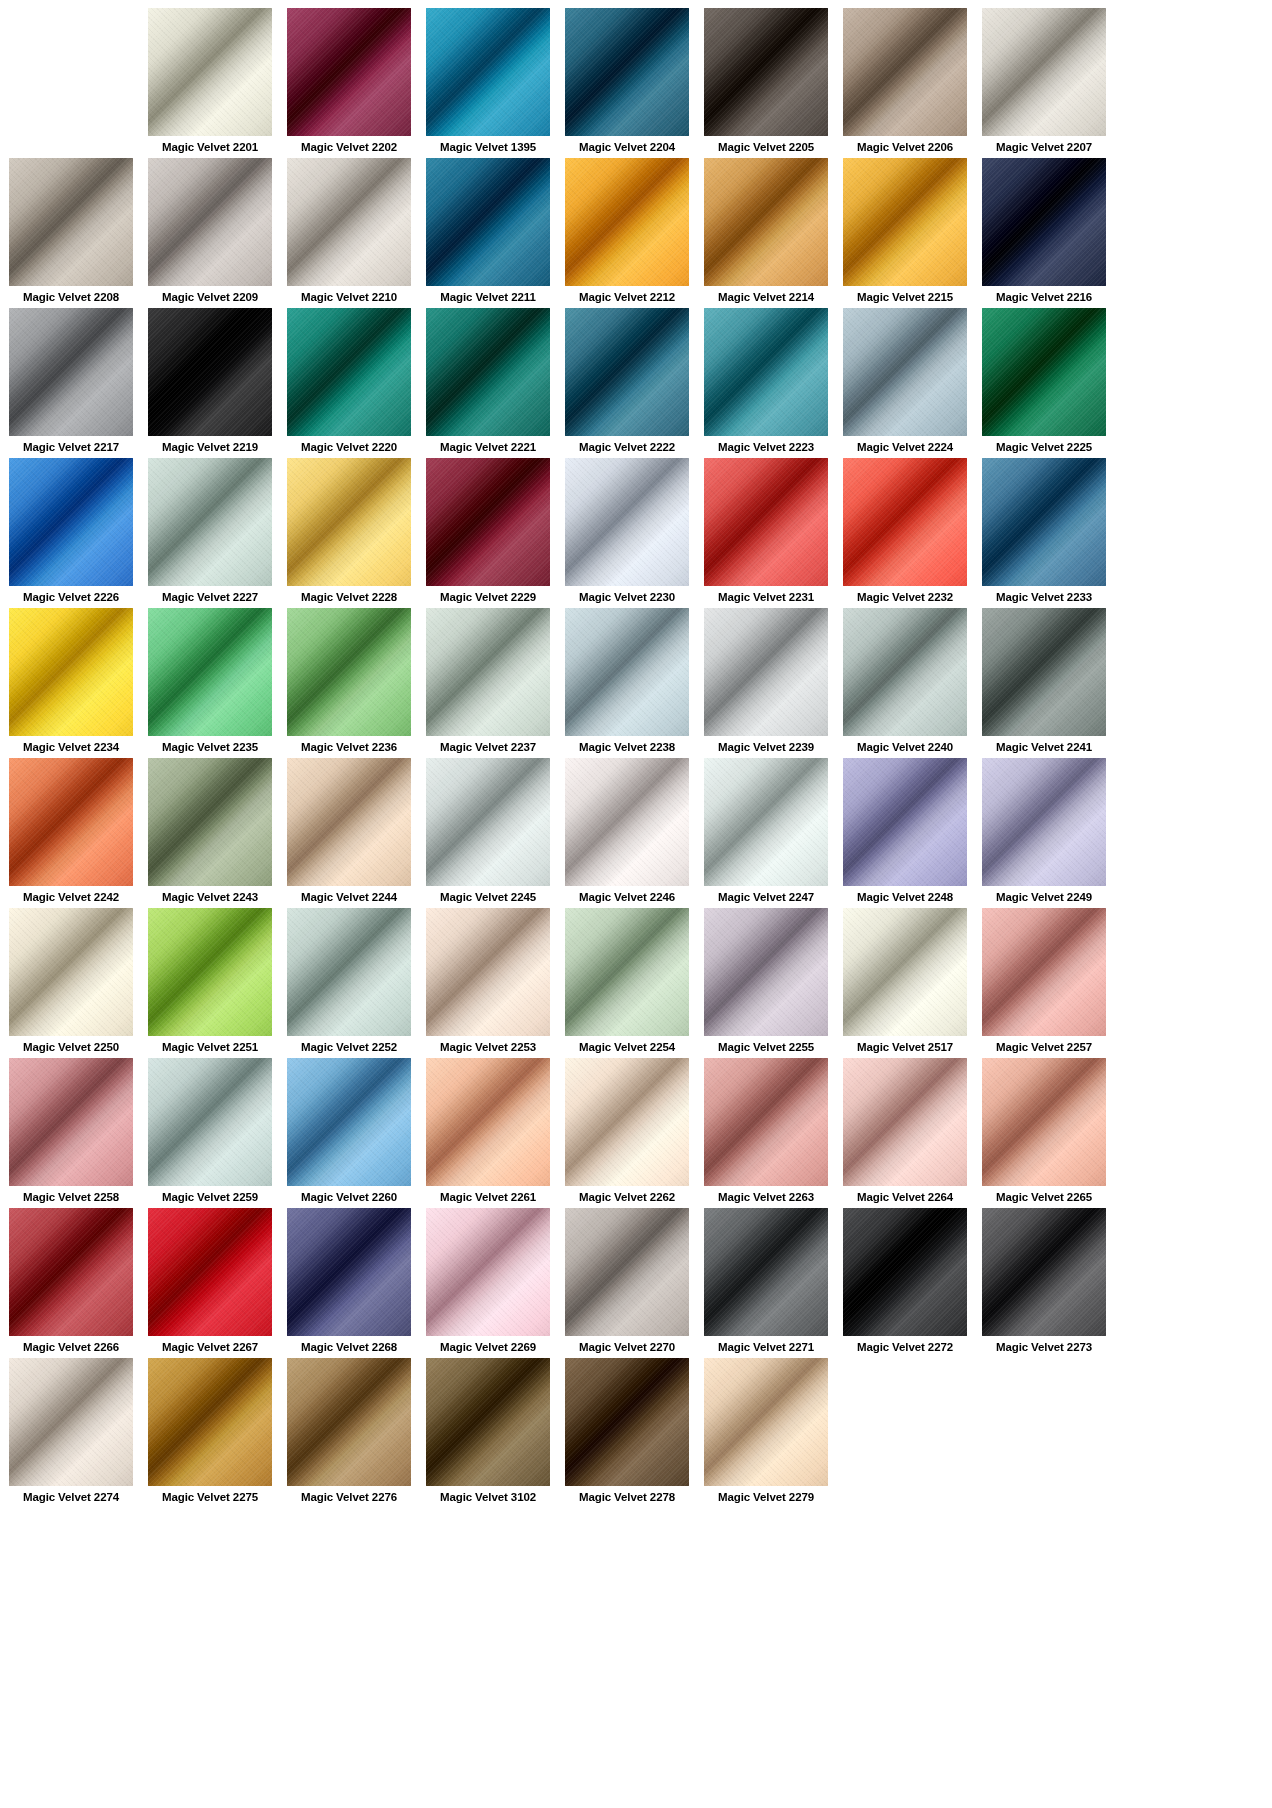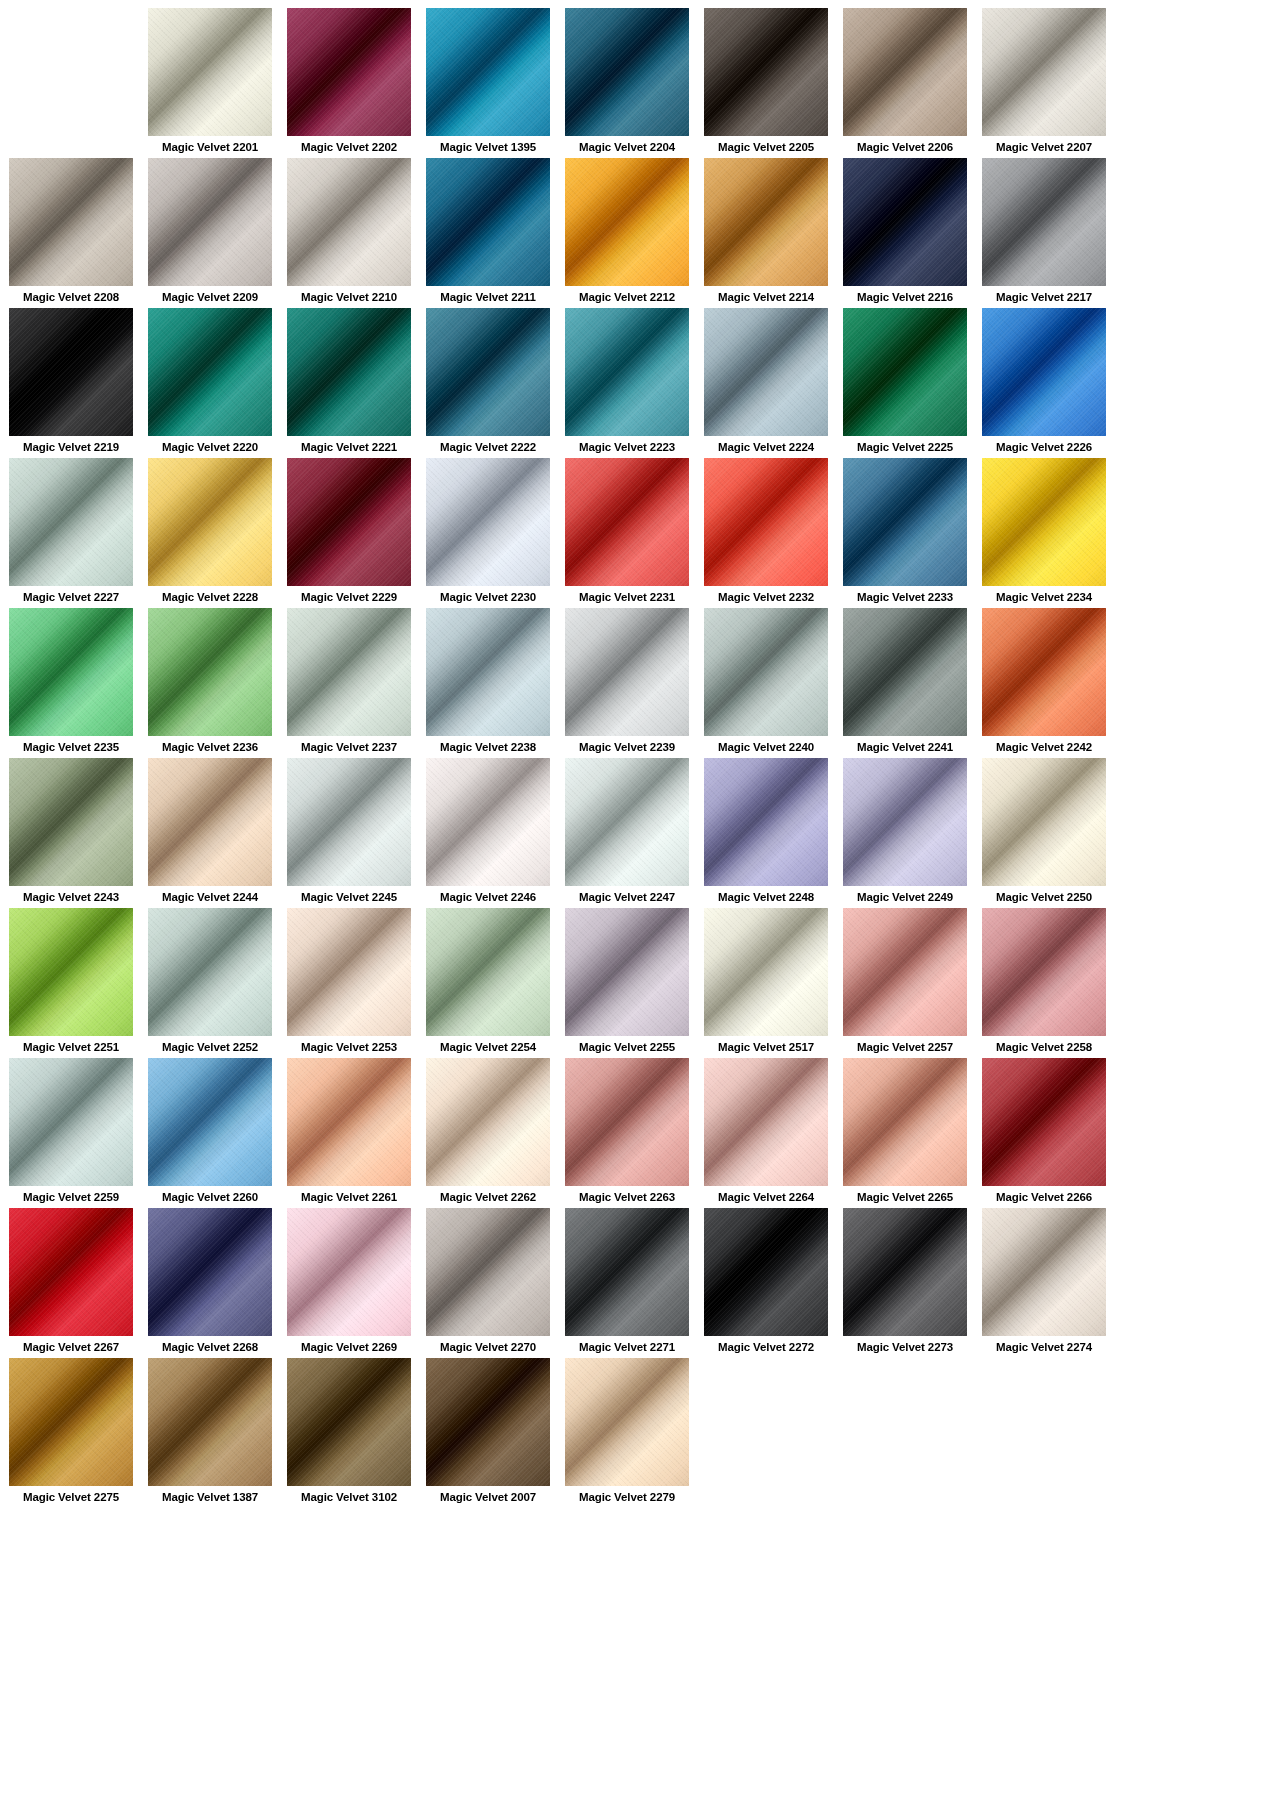--- a/index.html
+++ b/index.html
@@ -195,20 +195,29 @@
         <div class="swatch">
           <div class="base" style="background: rgb(203, 146, 73);"></div>
           <div class="fold" style="background: linear-gradient(135deg, rgb(213, 156, 83) 0%, rgb(229, 172, 99) 18%, rgb(207, 150, 77) 33%, rgb(157, 100, 27) 43%, rgb(141, 84, 11) 47%, rgb(183, 126, 53) 53%, rgb(233, 176, 103) 62%, rgb(217, 160, 87) 74%, rgb(189, 132, 59) 88%, rgb(173, 116, 43) 100%);"></div>
           <div class="sheen" style="background: linear-gradient(135deg, rgba(255, 255, 255, 0.16) 0%, rgba(255, 255, 255, 0.02) 28%, rgba(0, 0, 0, 0.18) 46%, rgba(255, 255, 255, 0.2) 60%, rgba(255, 255, 255, 0) 80%, rgba(0, 0, 0, 0.1) 100%);"></div>
           <div class="grain"></div>
         </div>
         <div class="caption">Magic Velvet 2214</div>
       </div>
       <div class="cell">
         <div class="swatch">
+          <div class="base" style="background: rgb(228, 167, 51);"></div>
+          <div class="fold" style="background: linear-gradient(135deg, rgb(238, 177, 61) 0%, rgb(254, 193, 77) 18%, rgb(232, 171, 55) 33%, rgb(182, 121, 5) 43%, rgb(166, 105, 0) 47%, rgb(208, 147, 31) 53%, rgb(255, 197, 81) 62%, rgb(242, 181, 65) 74%, rgb(214, 153, 37) 88%, rgb(198, 137, 21) 100%);"></div>
+          <div class="sheen" style="background: linear-gradient(135deg, rgba(255, 255, 255, 0.16) 0%, rgba(255, 255, 255, 0.02) 28%, rgba(0, 0, 0, 0.18) 46%, rgba(255, 255, 255, 0.2) 60%, rgba(255, 255, 255, 0) 80%, rgba(0, 0, 0, 0.1) 100%);"></div>
+          <div class="grain"></div>
+        </div>
+        <div class="caption">Magic Velvet 2215</div>
+      </div>
+      <div class="cell">
+        <div class="swatch">
           <div class="base" style="background: rgb(29, 38, 66);"></div>
           <div class="fold" style="background: linear-gradient(135deg, rgb(39, 48, 76) 0%, rgb(55, 64, 92) 18%, rgb(33, 42, 70) 33%, rgb(0, 0, 20) 43%, rgb(0, 0, 4) 47%, rgb(9, 18, 46) 53%, rgb(59, 68, 96) 62%, rgb(43, 52, 80) 74%, rgb(15, 24, 52) 88%, rgb(0, 8, 36) 100%);"></div>
           <div class="sheen" style="background: linear-gradient(135deg, rgba(255, 255, 255, 0.16) 0%, rgba(255, 255, 255, 0.02) 28%, rgba(0, 0, 0, 0.18) 46%, rgba(255, 255, 255, 0.2) 60%, rgba(255, 255, 255, 0) 80%, rgba(0, 0, 0, 0.1) 100%);"></div>
           <div class="grain"></div>
         </div>
         <div class="caption">Magic Velvet 2216</div>
       </div>
       <div class="cell">
         <div class="swatch">
           <div class="base" style="background: rgb(142, 144, 147);"></div>
@@ -731,39 +740,39 @@
         </div>
         <div class="caption">Magic Velvet 2275</div>
       </div>
       <div class="cell">
         <div class="swatch">
           <div class="base" style="background: rgb(156, 123, 80);"></div>
           <div class="fold" style="background: linear-gradient(135deg, rgb(166, 133, 90) 0%, rgb(182, 149, 106) 18%, rgb(160, 127, 84) 33%, rgb(110, 77, 34) 43%, rgb(94, 61, 18) 47%, rgb(136, 103, 60) 53%, rgb(186, 153, 110) 62%, rgb(170, 137, 94) 74%, rgb(142, 109, 66) 88%, rgb(126, 93, 50) 100%);"></div>
           <div class="sheen" style="background: linear-gradient(135deg, rgba(255, 255, 255, 0.16) 0%, rgba(255, 255, 255, 0.02) 28%, rgba(0, 0, 0, 0.18) 46%, rgba(255, 255, 255, 0.2) 60%, rgba(255, 255, 255, 0) 80%, rgba(0, 0, 0, 0.1) 100%);"></div>
           <div class="grain"></div>
         </div>
-        <div class="caption">Magic Velvet 1387</div>
+        <div class="caption">Magic Velvet 2276</div>
       </div>
       <div class="cell">
         <div class="swatch">
           <div class="base" style="background: rgb(110, 90, 56);"></div>
           <div class="fold" style="background: linear-gradient(135deg, rgb(120, 100, 66) 0%, rgb(136, 116, 82) 18%, rgb(114, 94, 60) 33%, rgb(64, 44, 10) 43%, rgb(48, 28, 0) 47%, rgb(90, 70, 36) 53%, rgb(140, 120, 86) 62%, rgb(124, 104, 70) 74%, rgb(96, 76, 42) 88%, rgb(80, 60, 26) 100%);"></div>
           <div class="sheen" style="background: linear-gradient(135deg, rgba(255, 255, 255, 0.16) 0%, rgba(255, 255, 255, 0.02) 28%, rgba(0, 0, 0, 0.18) 46%, rgba(255, 255, 255, 0.2) 60%, rgba(255, 255, 255, 0) 80%, rgba(0, 0, 0, 0.1) 100%);"></div>
           <div class="grain"></div>
         </div>
         <div class="caption">Magic Velvet 3102</div>
       </div>
       <div class="cell">
         <div class="swatch">
           <div class="base" style="background: rgb(91, 69, 44);"></div>
           <div class="fold" style="background: linear-gradient(135deg, rgb(101, 79, 54) 0%, rgb(117, 95, 70) 18%, rgb(95, 73, 48) 33%, rgb(45, 23, 0) 43%, rgb(29, 7, 0) 47%, rgb(71, 49, 24) 53%, rgb(121, 99, 74) 62%, rgb(105, 83, 58) 74%, rgb(77, 55, 30) 88%, rgb(61, 39, 14) 100%);"></div>
           <div class="sheen" style="background: linear-gradient(135deg, rgba(255, 255, 255, 0.16) 0%, rgba(255, 255, 255, 0.02) 28%, rgba(0, 0, 0, 0.18) 46%, rgba(255, 255, 255, 0.2) 60%, rgba(255, 255, 255, 0) 80%, rgba(0, 0, 0, 0.1) 100%);"></div>
           <div class="grain"></div>
         </div>
-        <div class="caption">Magic Velvet 2007</div>
+        <div class="caption">Magic Velvet 2278</div>
       </div>
       <div class="cell">
         <div class="swatch">
           <div class="base" style="background: rgb(231, 204, 174);"></div>
           <div class="fold" style="background: linear-gradient(135deg, rgb(241, 214, 184) 0%, rgb(255, 230, 200) 18%, rgb(235, 208, 178) 33%, rgb(185, 158, 128) 43%, rgb(169, 142, 112) 47%, rgb(211, 184, 154) 53%, rgb(255, 234, 204) 62%, rgb(245, 218, 188) 74%, rgb(217, 190, 160) 88%, rgb(201, 174, 144) 100%);"></div>
           <div class="sheen" style="background: linear-gradient(135deg, rgba(255, 255, 255, 0.16) 0%, rgba(255, 255, 255, 0.02) 28%, rgba(0, 0, 0, 0.18) 46%, rgba(255, 255, 255, 0.2) 60%, rgba(255, 255, 255, 0) 80%, rgba(0, 0, 0, 0.1) 100%);"></div>
           <div class="grain"></div>
         </div>
         <div class="caption">Magic Velvet 2279</div>
       </div>

